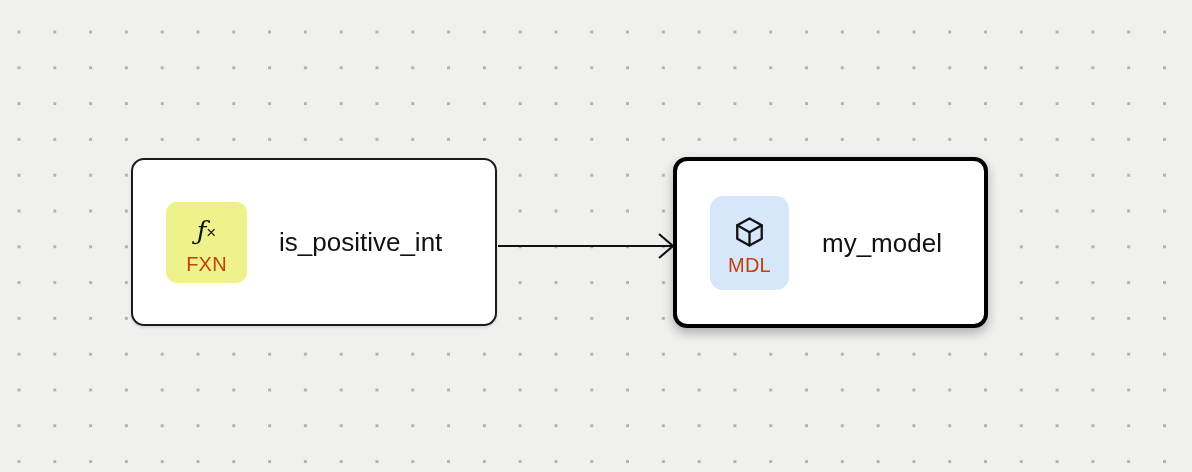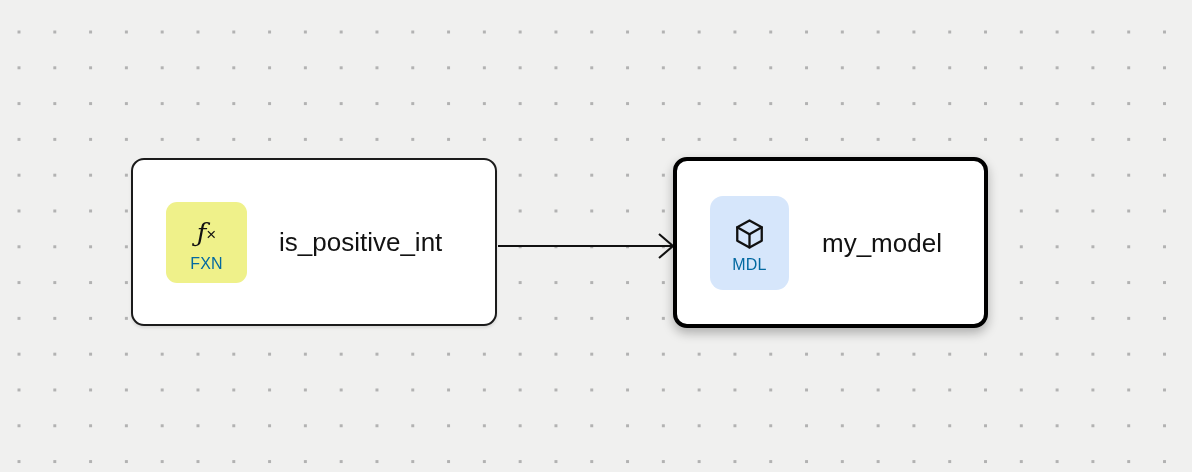--- a/index.html
+++ b/index.html
@@ -112,22 +112,22 @@
     font-family: "Liberation Sans", sans-serif;
     font-style: normal;
     font-size: 17px;
     margin-left: 0px;
     position: relative;
     top: 1px;
   }
 
   .badge-label {
     font-family: "Liberation Sans", sans-serif;
-    font-size: 16px;
-    color: #0369a1;
+    font-size: 20px;
+    color: #c2410c;
     line-height: 1;
     margin-top: 4px;
     letter-spacing: 0.2px;
   }
 
   
   .node-title {
     font-family: "Liberation Sans", sans-serif;
     font-size: 26px;
     color: #121212;

